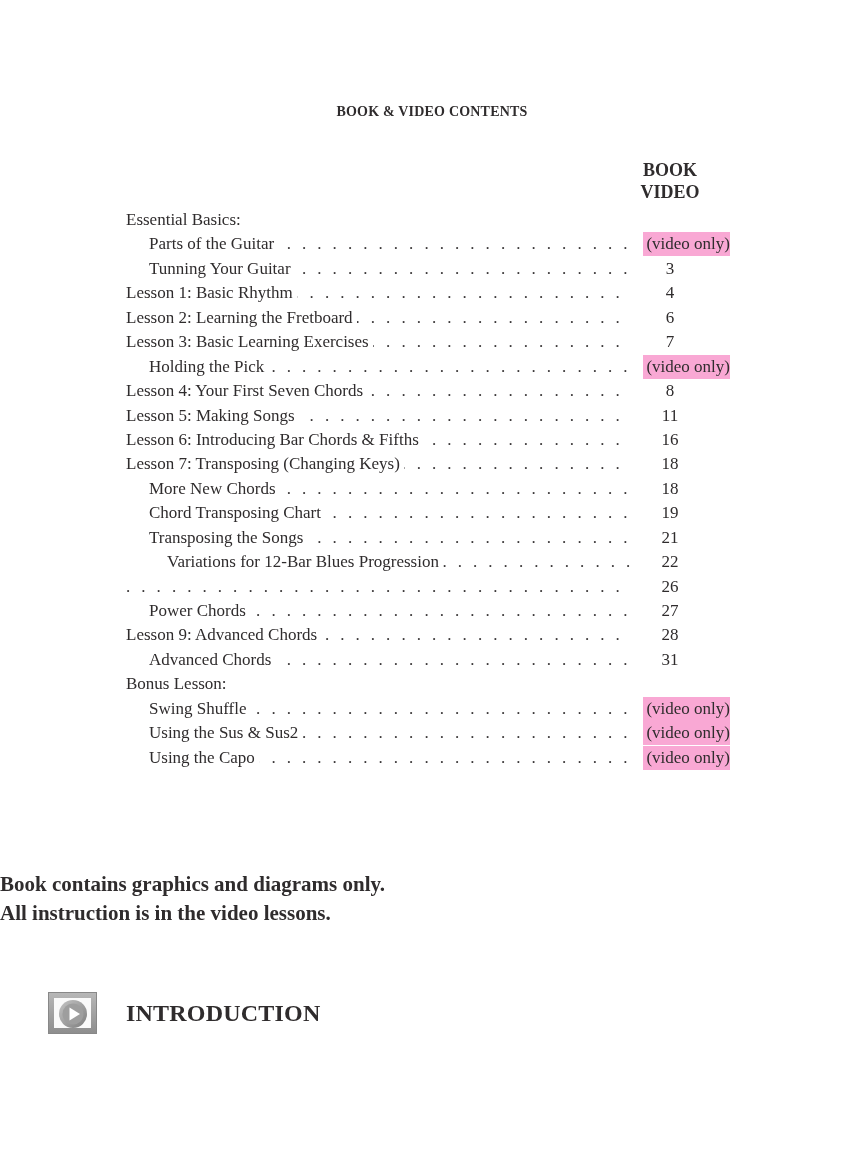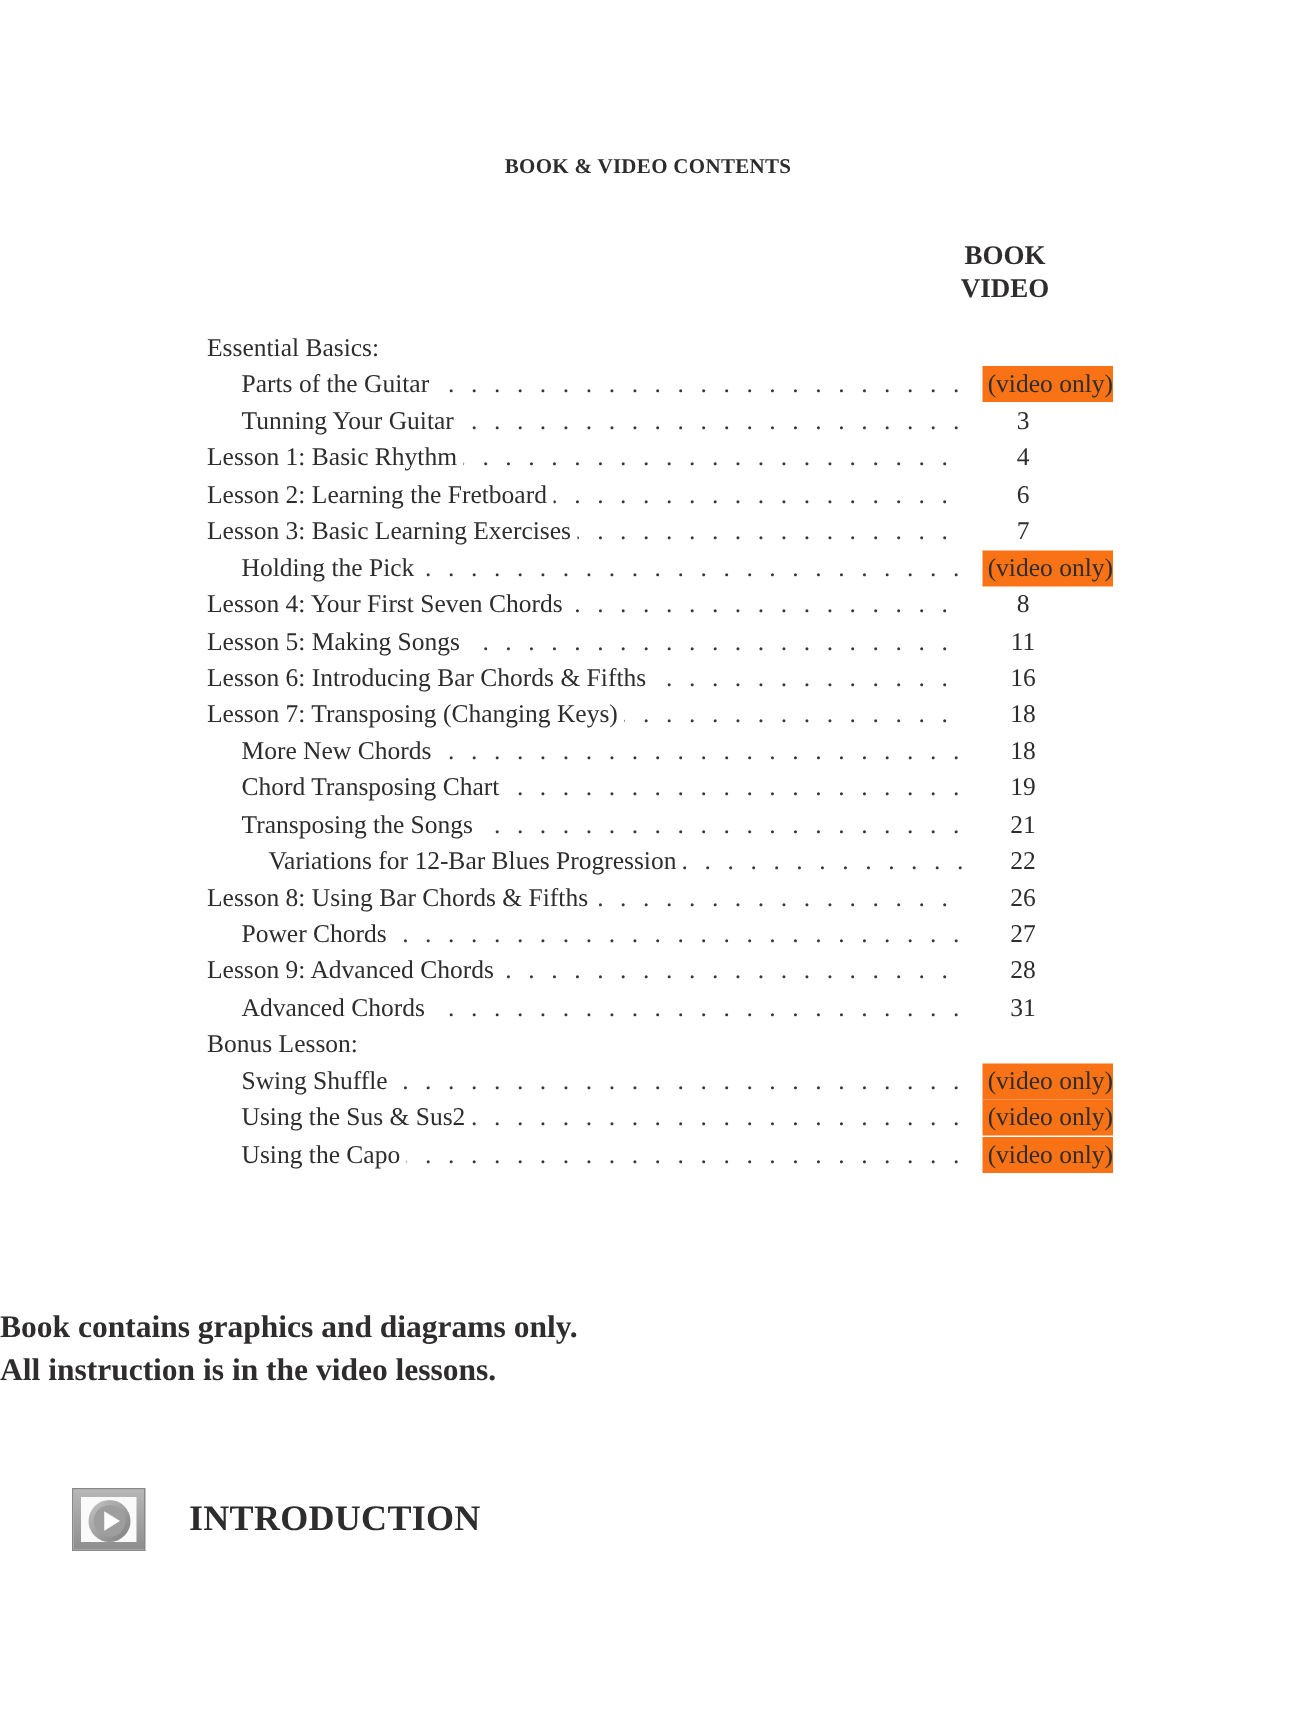--- a/index.html
+++ b/index.html
@@ -2,26 +2,26 @@
 <html><head>
 <meta charset="utf-8">
 <style>
   html, body { margin:0; padding:0; background:#ffffff; }
   body { width:864px; height:1152px; position:relative; overflow:hidden;
          font-family:"Liberation Serif", "DejaVu Serif", serif; color:#2f2c2d; }
   .title { position:absolute; left:0; width:864px; top:104px; text-align:center;
            font-weight:bold; font-size:14px; letter-spacing:0.2px; }
   .col-head { position:absolute; left:628px; width:84px; top:159px; text-align:center;
               font-weight:bold; font-size:18px; line-height:22px; }
-  .toc { position:absolute; left:126px; top:208px; width:604px; margin:12px; padding:0; list-style:none; }
+  .toc { position:absolute; left:126px; top:208px; width:604px; margin:0; padding:0; list-style:none; }
   .row { position:relative; height:24.45px; font-size:17px; line-height:24px; white-space:nowrap; }
   .row .label { position:absolute; top:0; background:#fff; padding-right:4px; }
   .row .dots { position:absolute; top:0; overflow:hidden; letter-spacing:3.4px; color:#3a3738; }
   .row .page { position:absolute; top:0; left:514px; width:60px; text-align:center; }
-  .row .video { position:absolute; top:0; right:0; background:#f97316; padding-left:3px; }
+  .row .video { position:absolute; top:0; right:0; background:#f9a8d4; padding-left:3px; }
   .lvl0 .label { left:0; }
   .lvl1 .label { left:23px; }
   .lvl2 .label { left:41px; }
   .note { position:absolute; left:0; width:864px; top:870px; text-align:left;
           font-weight:bold; font-size:21px; line-height:29px; }
   .intro { position:absolute; left:48px; top:992px; height:42px; width:400px; }
   .play-icon { position:absolute; left:0; top:0; width:49px; height:42px; box-sizing:border-box;
                background:linear-gradient(#b7b7b7,#8e8e8e); border:1px solid #888; }
   .play-icon .inner { position:absolute; left:5px; top:5px; right:5px; bottom:5px; background:#fafafa; }
   .play-icon svg { position:absolute; left:9px; top:6px; }
@@ -107,21 +107,20 @@
         <span class="label">Transposing the Songs</span>
         <span class="page">21</span>
       </li>
       <li class="row lvl2">
         <span class="dots" style="left: 41px; width: 465px;">. . . . . . . . . . . . . . . . . . . . . . . . . . . . . . . . . . . . . . . . . . . . . . . . . . . . . . . . . . . . . . . . . . . . . . . . . . . . . . . . . . . . . . . . . . . . . . . . . . . . . . . . . . . . . . . . . . . . . . . . </span>
         <span class="label">Variations for 12-Bar Blues Progression</span>
         <span class="page">22</span>
       </li>
       <li class="row lvl0">
         <span class="dots" style="left: 0px; width: 506px;">. . . . . . . . . . . . . . . . . . . . . . . . . . . . . . . . . . . . . . . . . . . . . . . . . . . . . . . . . . . . . . . . . . . . . . . . . . . . . . . . . . . . . . . . . . . . . . . . . . . . . . . . . . . . . . . . . . . . . . . . </span>
-        <span class="label">Lesson 8: Using Bar Chords &amp; Fifths</span>
         <span class="page">26</span>
       </li>
       <li class="row lvl1">
         <span class="dots" style="left: 23px; width: 483px;">. . . . . . . . . . . . . . . . . . . . . . . . . . . . . . . . . . . . . . . . . . . . . . . . . . . . . . . . . . . . . . . . . . . . . . . . . . . . . . . . . . . . . . . . . . . . . . . . . . . . . . . . . . . . . . . . . . . . . . . . </span>
         <span class="label">Power Chords</span>
         <span class="page">27</span>
       </li>
       <li class="row lvl0">
         <span class="dots" style="left: 0px; width: 506px;">. . . . . . . . . . . . . . . . . . . . . . . . . . . . . . . . . . . . . . . . . . . . . . . . . . . . . . . . . . . . . . . . . . . . . . . . . . . . . . . . . . . . . . . . . . . . . . . . . . . . . . . . . . . . . . . . . . . . . . . . </span>
         <span class="label">Lesson 9: Advanced Chords</span>

